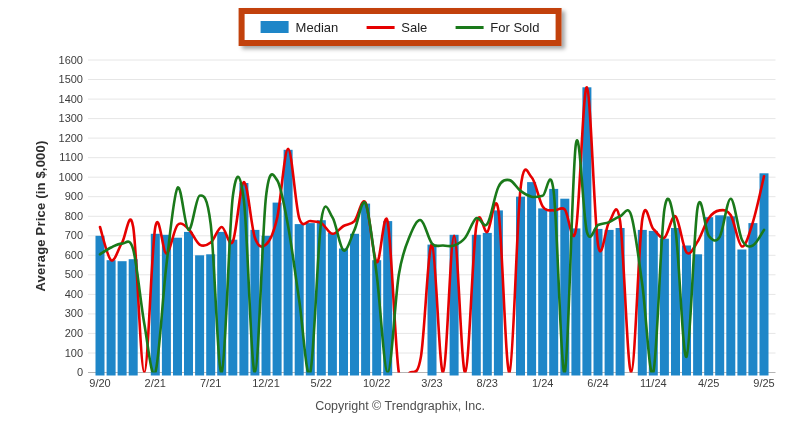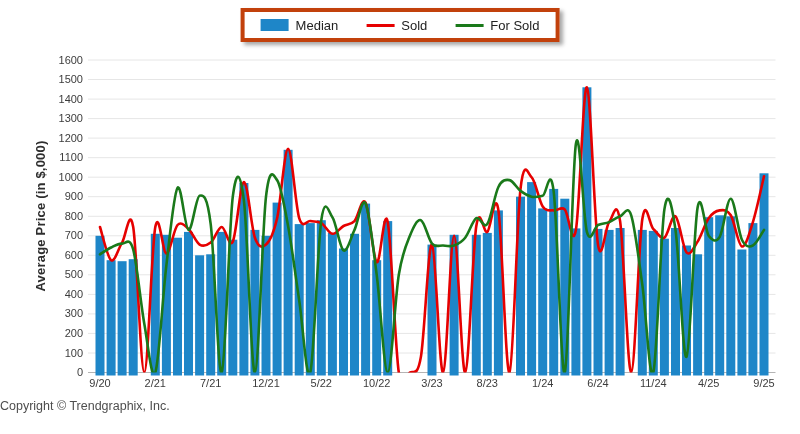--- a/index.html
+++ b/index.html
@@ -2,37 +2,37 @@
 <html><head>
 <meta charset="utf-8">
 <style>
   html,body{margin:0;padding:0;background:#ffffff;}
   #stage{
     position:relative;width:800px;height:434px;background:#ffffff;overflow:hidden;
     font-family:"Liberation Sans", sans-serif;
   }
   #legend{
     position:absolute;top:8px;left:50%;transform:translateX(-50%);
-    background:#ffffff;border:4px solid #c2410c;
+    background:#ffffff;border:6px solid #c2410c;
     box-shadow:3px 3px 4px rgba(0,0,0,0.35);
     display:flex;align-items:center;gap:28px;
     padding:4px 16px;height:18px;z-index:3;
   }
   .legend-item{display:flex;align-items:center;gap:7px;}
   .legend-label{font-size:13px;color:#222;line-height:1;}
   .swatch-bar{width:28px;height:12px;display:inline-block;}
   .swatch-line{width:28px;height:3px;display:inline-block;}
   #y-title{
     position:absolute;left:40px;top:216px;
     transform:translate(-50%,-50%) rotate(-90deg);
     white-space:nowrap;font-size:13px;font-weight:bold;color:#2e2e2e;
     letter-spacing:0.2px;z-index:2;
   }
   #footer{
-    position:absolute;left:0;top:399px;width:100%;text-align:left;
+    position:absolute;left:0;top:399px;width:100%;text-align:center;
     font-size:12.5px;color:#4e4e4e;z-index:2;
   }
   #chart-svg{position:absolute;left:0;top:0;}
 </style>
 </head>
 <body>
 
 <div id="stage">
 
   <svg id="chart-svg" width="800" height="434">
@@ -145,21 +145,21 @@
       <path d="M100.0,254.3C101.8,253.2 107.4,249.3 111.1,247.5C114.8,245.7 118.4,243.3 122.1,243.6C125.8,243.9 129.5,236.1 133.2,249.5C136.9,262.8 140.6,303.2 144.3,323.7C148.0,344.2 151.6,382.3 155.3,372.5C159.0,362.7 162.7,295.8 166.4,265.1C170.1,234.3 173.8,193.8 177.5,187.9C181.2,182.1 184.8,228.6 188.5,229.9C192.2,231.2 195.9,196.7 199.6,195.7C203.3,194.8 207.0,194.6 210.7,224.1C214.4,253.5 218.0,377.1 221.7,372.5C225.4,367.9 229.1,225.4 232.8,196.7C236.5,168.1 240.2,171.3 243.9,200.6C247.6,229.9 251.2,373.2 254.9,372.5C258.6,371.8 262.3,228.8 266.0,196.7C269.7,164.7 273.4,175.2 277.1,180.1C280.8,185.0 284.4,206.0 288.1,226.0C291.8,246.0 295.5,275.8 299.2,300.2C302.9,324.6 306.6,385.8 310.3,372.5C314.0,359.2 317.6,246.0 321.3,220.2C325.0,194.3 328.7,212.2 332.4,217.2C336.1,222.3 339.8,248.3 343.5,250.4C347.2,252.5 350.8,237.7 354.5,229.9C358.2,222.1 361.9,196.1 365.6,203.6C369.3,211.0 373.0,246.7 376.7,274.8C380.4,303.0 384.0,372.5 387.7,372.5C391.4,372.5 395.1,297.6 398.8,274.8C402.5,252.1 406.2,244.9 409.9,235.8C413.6,226.7 417.2,218.9 420.9,220.2C424.6,221.5 428.3,239.4 432.0,243.6C435.7,247.8 439.4,245.2 443.1,245.5C446.8,245.9 450.4,246.8 454.1,245.5C457.8,244.2 461.5,242.3 465.2,237.7C468.9,233.2 472.6,220.5 476.3,218.2C480.0,215.9 483.6,229.3 487.3,224.1C491.0,218.9 494.7,194.3 498.4,187.0C502.1,179.6 505.8,179.5 509.5,180.1C513.2,180.8 516.8,188.1 520.5,190.9C524.2,193.6 527.9,195.9 531.6,196.7C535.3,197.5 539.0,196.6 542.7,195.7C546.4,194.9 550.0,162.4 553.7,191.8C557.4,221.3 561.1,380.5 564.8,372.5C568.5,364.5 572.2,167.4 575.9,144.0C579.6,120.5 583.2,218.4 586.9,231.9C590.6,245.4 594.3,226.7 598.0,225.0C601.7,223.4 605.4,223.6 609.1,222.1C612.8,220.6 616.4,217.4 620.1,216.3C623.8,215.1 627.5,203.9 631.2,215.3C634.9,226.7 638.6,258.4 642.3,284.6C646.0,310.8 649.6,385.0 653.3,372.5C657.0,360.0 660.7,233.2 664.4,209.4C668.1,185.7 671.8,205.3 675.5,229.9C679.2,254.5 682.8,360.6 686.5,356.9C690.2,353.1 693.9,227.6 697.6,207.5C701.3,187.3 705.0,230.9 708.7,235.8C712.4,240.7 716.0,242.9 719.7,236.8C723.4,230.6 727.1,198.2 730.8,198.7C734.5,199.2 738.2,231.9 741.9,239.7C745.6,247.5 749.2,247.2 752.9,245.5C756.6,243.9 762.2,232.5 764.0,229.9" fill="none" stroke="#1A791A" stroke-width="2.6" stroke-linecap="round" clip-path="url(#plotClip)"></path>
     </svg>
 
   <div id="legend">
     <div class="legend-item">
       <span class="swatch-bar" style="background: rgb(30, 134, 200);"></span>
       <span class="legend-label">Median</span>
     </div>
     <div class="legend-item">
       <span class="swatch-line" style="background: rgb(230, 0, 0);"></span>
-      <span class="legend-label">Sold</span>
+      <span class="legend-label">Sale</span>
     </div>
     <div class="legend-item">
       <span class="swatch-line" style="background: rgb(26, 121, 26);"></span>
       <span class="legend-label">For Sold</span>
     </div>
   </div>
 
   <div id="y-title">Average Price (in $,000)</div>
 
   <div id="footer">Copyright © Trendgraphix, Inc.</div>

